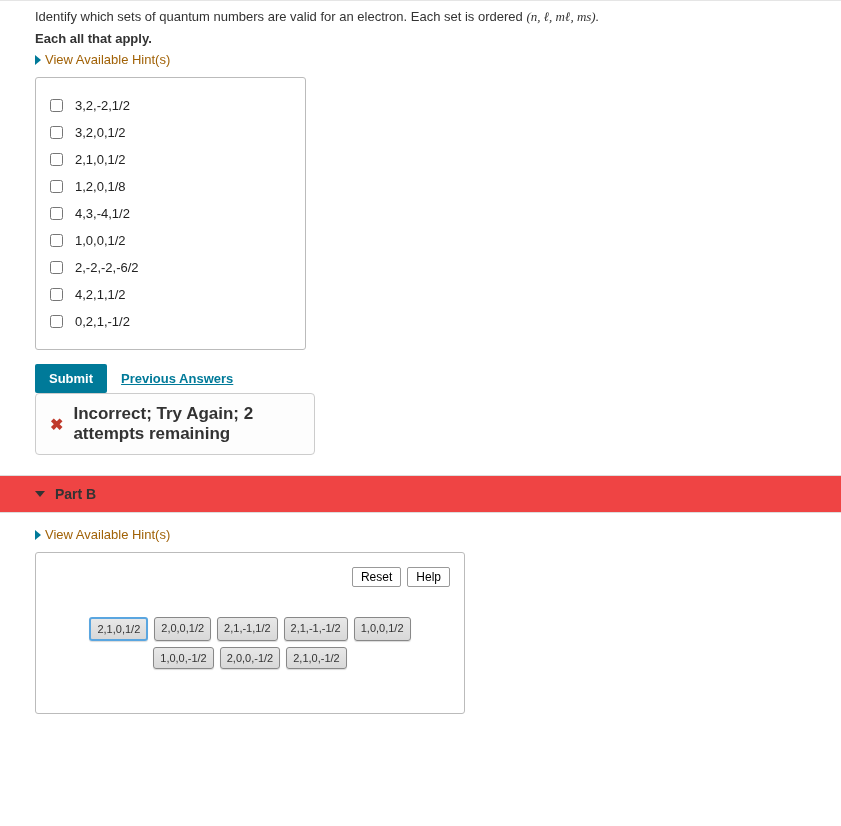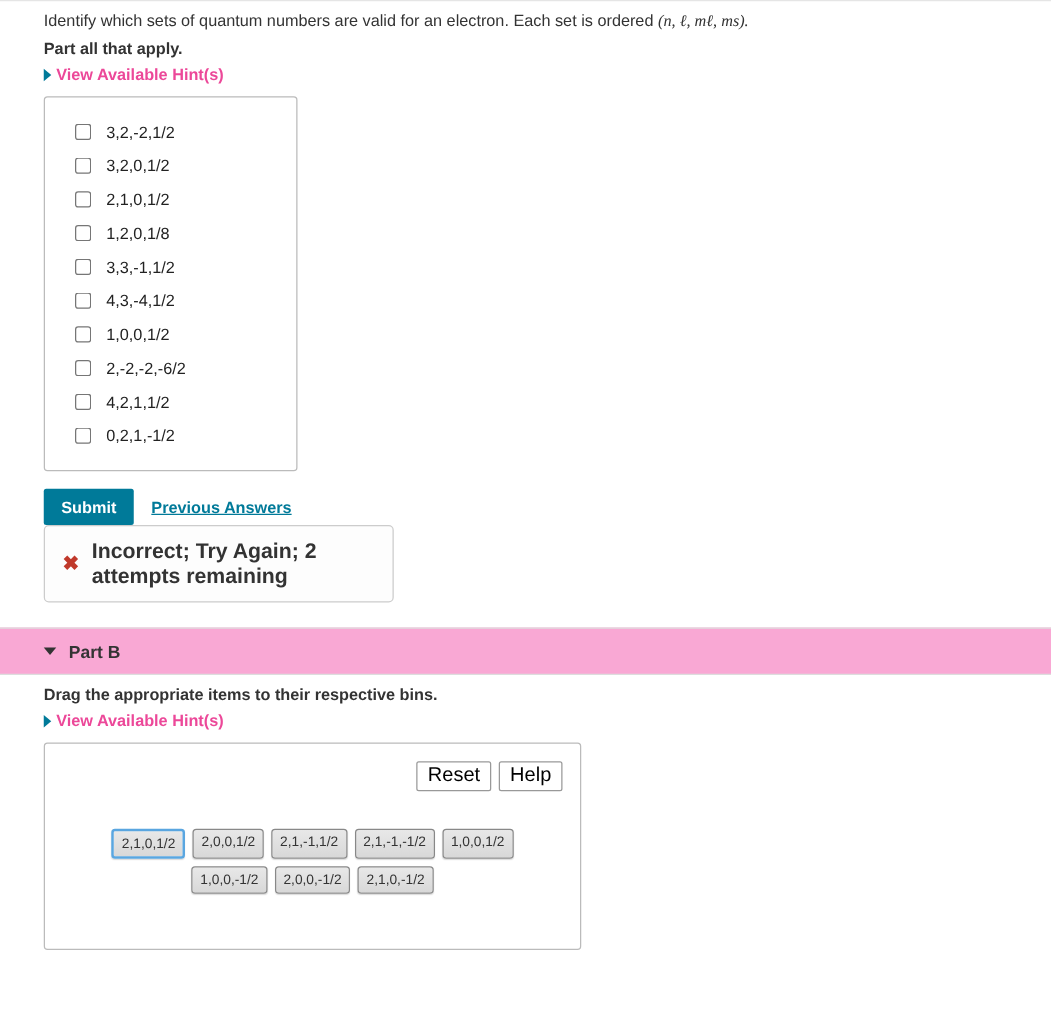--- a/index.html
+++ b/index.html
@@ -3,75 +3,71 @@
 <meta charset="utf-8">
 <style>
   * { box-sizing: border-box; margin: 0; padding: 0; }
   body { font-family: Arial, Helvetica, sans-serif; font-size: 13px; color: #333; background: #fff; }
   .page { width: 841px; }
   .section { padding: 8px 35px 20px 35px; border-top: 1px solid #e5e5e5; }
   .section.first { border-top: 1px solid #e5e5e5; }
   .prompt { font-size: 13px; margin-bottom: 6px; }
   .bold { font-weight: bold; }
   .math { font-family: 'Times New Roman', serif; font-style: italic; }
-  .hint-toggle { color: #ec4899; font-weight: bold; font-size: 13px; margin: 6px 0 10px 0; cursor: pointer; }
+  .hint-toggle { color: #a16207; font-weight: normal; font-size: 13px; margin: 6px 0 10px 0; cursor: pointer; }
   .hint-toggle .tri { display:inline-block; width:0;height:0;border-top:5px solid transparent;border-bottom:5px solid transparent;border-left:6px solid #007a99; margin-right:4px; vertical-align: -1px;}
-  .opt-box { border: 1px solid #bbb; border-radius: 3px; width: 203px; padding: 12px 24px; margin-bottom: 14px; }
+  .opt-box { border: 1px solid #bbb; border-radius: 3px; width: 271px; padding: 12px 14px; margin-bottom: 14px; }
   .opt-row { display: flex; align-items: center; margin: 4px 0; padding: 4px 0; }
   .opt-row input { margin-right: 12px; }
   .opt-row span { font-size: 13px; color: #222; }
   .btn-row { display: flex; align-items: center; gap: 14px; margin-bottom: 0; }
   .submit-btn { background: #007a99; color: #fff; border: none; padding: 7px 14px; font-size: 13px; font-weight: bold; border-radius: 2px; cursor: pointer; }
   .prev-link { color: #007a99; font-weight: bold; font-size: 13px; text-decoration: underline; cursor: pointer; text-align: center; }
   .feedback { border: 1px solid #ccc; border-radius: 4px; padding: 10px 14px; width: 280px; display:flex; align-items:center; gap:10px; background:#fdfdfd; }
   .x-icon { color: #c0392b; font-size: 16px; font-weight: bold; }
   .feedback-text { font-weight: bold; font-size: 17px; color: #333; }
-  .part-header { background: #f9a8d4; border-top: 1px solid #ddd; border-bottom: 1px solid #ddd; padding: 10px 35px; font-weight: bold; font-size: 14px; display:flex; align-items:center; gap:10px;}
+  .part-header { background: #ef4444; border-top: 1px solid #ddd; border-bottom: 1px solid #ddd; padding: 10px 35px; font-weight: bold; font-size: 14px; display:flex; align-items:center; gap:10px;}
   .down-tri { display:inline-block; width:0;height:0;border-left:5px solid transparent;border-right:5px solid transparent;border-top:6px solid #333;}
   .drag-box { border: 1px solid #bbb; border-radius: 3px; width: 430px; padding: 14px; }
   .toolbar { display: flex; justify-content: flex-end; gap: 6px; margin-bottom: 30px; }
-  .tool-btn { background: #fff; border: 1px solid #999; border-radius: 2px; padding: 2px 8px; font-size: 16px; cursor: pointer; }
+  .tool-btn { background: #fff; border: 1px solid #999; border-radius: 2px; padding: 2px 8px; font-size: 12px; cursor: pointer; }
   .items-area { display: flex; flex-wrap: wrap; gap: 6px; justify-content: center; padding: 0 10px 30px 10px; }
   .drag-item { background: linear-gradient(#e8e8e8,#d8d8d8); border: 1px solid #888; border-radius: 3px; padding: 4px 6px; font-size: 11px; cursor: move; box-shadow: 0 1px 1px rgba(0,0,0,0.15); }
   .drag-item.sel { border: 2px solid #5aa6e0; }
 </style>
 </head>
 <body>
 
 <div class="page">
 
   <div class="section first">
     <div class="prompt">
       <span>Identify which sets of quantum numbers are valid for an electron. Each set is ordered </span><span class="math">(n, ℓ, mℓ, ms).</span>
     </div>
-    <div class="prompt bold">Part all that apply.</div>
+    <div class="prompt bold">Each all that apply.</div>
     <div class="hint-toggle">
       <span class="tri"></span><span>View Available Hint(s)</span>
     </div>
 
     <div class="opt-box">
       <div class="opt-row">
           <input type="checkbox" style="">
           <span>3,2,-2,1/2</span>
         </div>
       <div class="opt-row">
           <input type="checkbox" style="">
           <span>3,2,0,1/2</span>
         </div>
       <div class="opt-row">
           <input type="checkbox" style="">
           <span>2,1,0,1/2</span>
         </div>
       <div class="opt-row">
           <input type="checkbox" style="">
           <span>1,2,0,1/8</span>
-        </div>
-      <div class="opt-row">
-          <input type="checkbox" style="">
-          <span>3,3,-1,1/2</span>
         </div>
       <div class="opt-row">
           <input type="checkbox" style="">
           <span>4,3,-4,1/2</span>
         </div>
       <div class="opt-row">
           <input type="checkbox" style="">
           <span>1,0,0,1/2</span>
         </div>
       <div class="opt-row">
@@ -98,21 +94,20 @@
       <span class="feedback-text">Incorrect; Try Again; 2 attempts remaining</span>
     </div>
   </div>
 
   <div class="part-header">
     <span class="down-tri"></span>
     <span>Part B</span>
   </div>
 
   <div class="section" style="border-top:none;">
-    <div class="prompt bold">Drag the appropriate items to their respective bins.</div>
     <div class="hint-toggle">
       <span class="tri"></span><span>View Available Hint(s)</span>
     </div>
 
     <div class="drag-box">
       <div class="toolbar">
         <button class="tool-btn">Reset</button>
         <button class="tool-btn">Help</button>
       </div>
       <div class="items-area">

